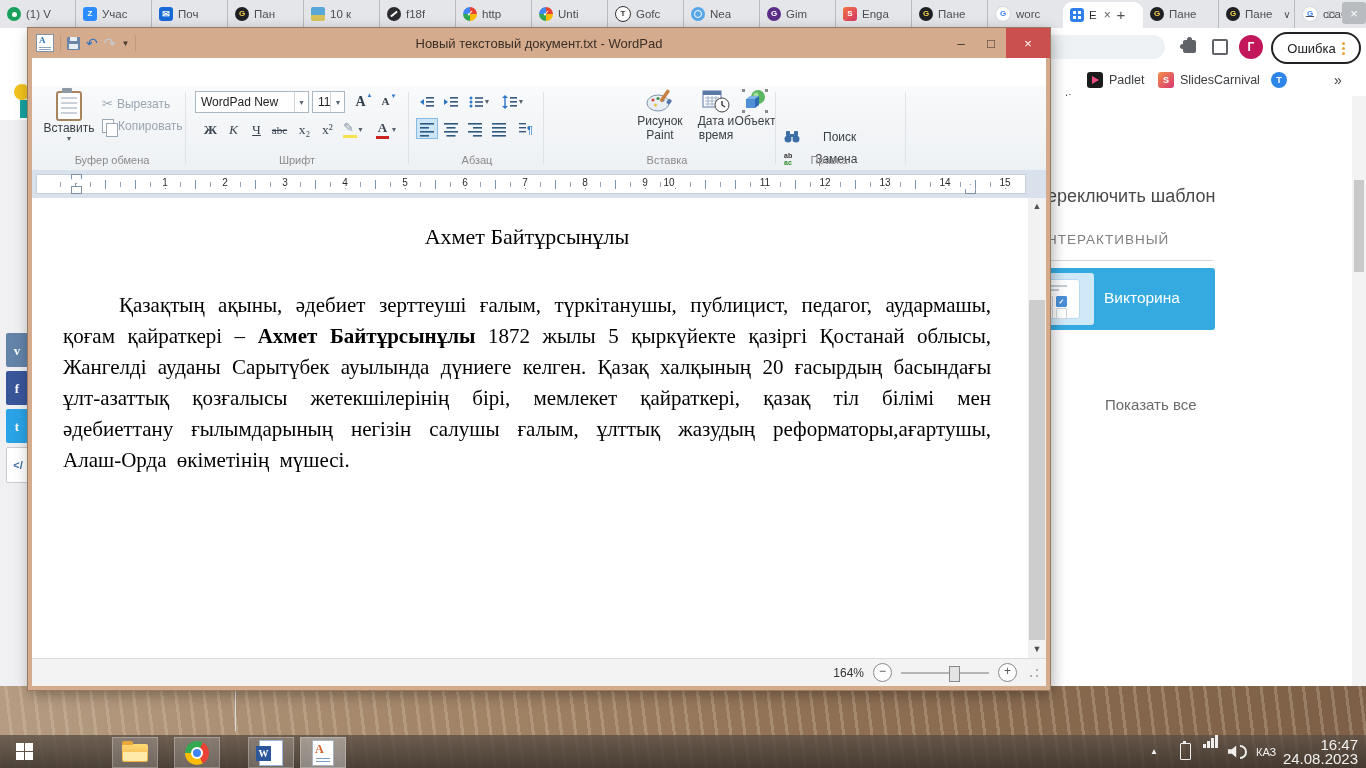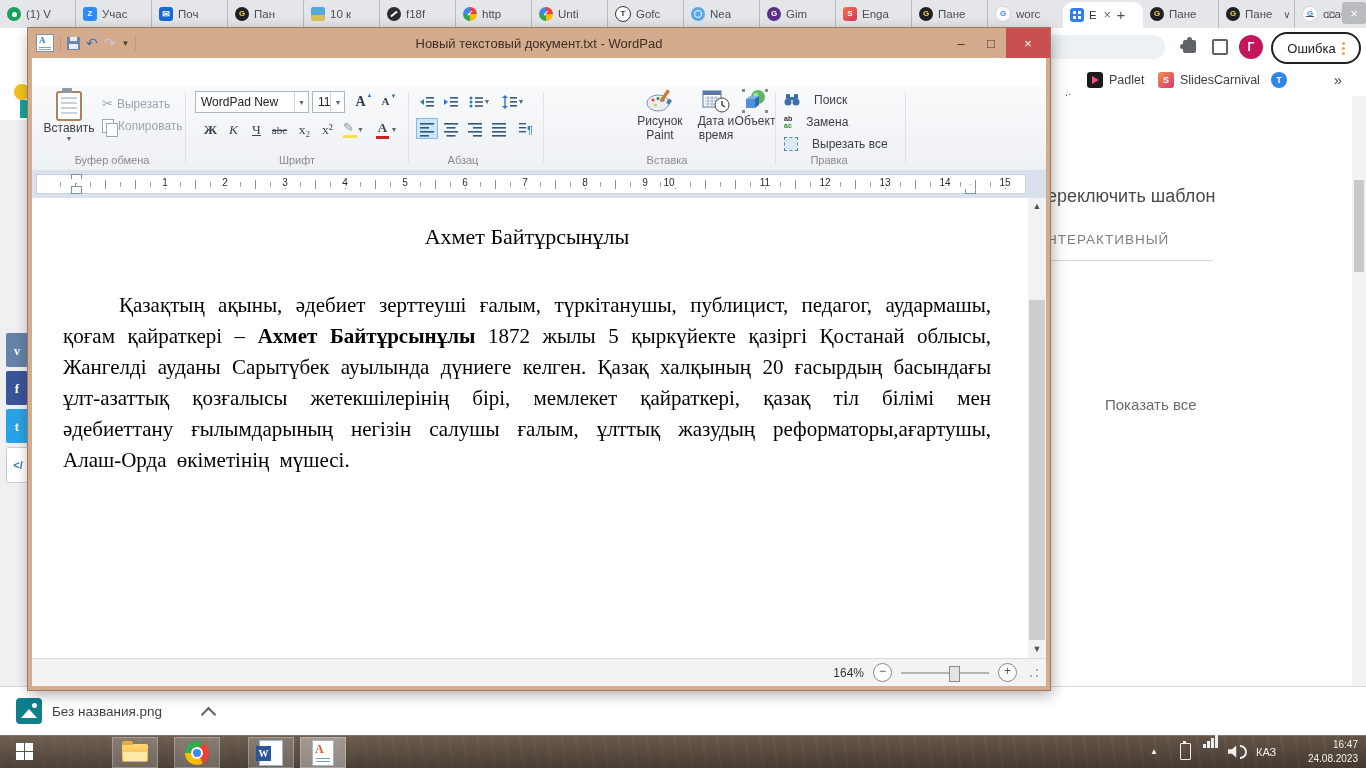--- a/index.html
+++ b/index.html
@@ -134,21 +134,21 @@
   #tray-chev{left:1150px;font-size:8px;}
   .battery{left:1180px;} .battery i{display:block;width:9px;height:15px;border:1.5px solid #eee;border-radius:1px;position:relative;}
   .battery i:before{content:"";position:absolute;left:2px;top:-3px;width:3px;height:2px;background:#eee;}
   .bars{left:1203px;display:flex;align-items:flex-end;gap:1.5px;height:13px;}
   .bars i{width:2.5px;background:#eee;display:block;}
   .speaker{left:1228px;}
   .spk-body{width:11px;height:12px;background:#eee;clip-path:polygon(0 32%,35% 32%,75% 0,75% 100%,35% 68%,0 68%);}
   .spk-arc{width:5px;height:10px;border:2px solid #eee;border-left:none;border-radius:0 8px 8px 0;margin-left:1px;}
   #tray-lang{left:1256px;font-size:11px;}
   #tray-clock{left:1292px;width:66px;flex-direction:column;justify-content:center;align-items:flex-end;
-     font-size:10px;line-height:14px;display:flex;}
+     font-size:15px;line-height:14px;display:flex;}
 
   
   #wp{left:28px;top:28px;width:1022px;height:662px;background:#d5ab8e;z-index:30;
       box-shadow:0 0 0 1px #9a7a60,2px 4px 14px rgba(0,0,0,.35);}
   #wp-titlebar{position:absolute;left:0;top:0;right:0;height:30px;display:flex;align-items:center;}
   .qat{display:flex;align-items:center;gap:6px;padding-left:8px;}
   .wp-appicon{width:16px;height:16px;background:#fff;border:1px solid #7e93a8;position:relative;}
   .wp-appicon:before{content:"A";position:absolute;left:2px;top:1px;font:700 9px/1 "Liberation Serif",serif;color:#2d76b9;}
   .wp-appicon:after{content:"";position:absolute;left:2px;right:2px;bottom:3px;height:1px;background:#8aa4c0;box-shadow:0 2px 0 #8aa4c0;}
   .qat-sep{width:1px;height:16px;background:#c19a7c;}
@@ -202,21 +202,21 @@
   .shrink-a:after{content:"▼";position:absolute;top:-3px;right:-7px;font-size:6px;color:#2d76c9;}
   .pen{position:relative;width:16px;height:16px;}
   .pen:before{content:"✎";position:absolute;left:0;top:-2px;font-size:13px;color:#8593a3;}
   .pen:after{content:"";position:absolute;left:0;bottom:0;width:14px;height:3px;background:#f6e04c;}
   .fontcolor{position:relative;width:16px;height:18px;font:700 13px/14px "Liberation Serif",serif;color:#3a4552;text-align:center;}
   .fontcolor:after{content:"";position:absolute;left:1px;bottom:0;width:13px;height:3px;background:#cc2222;}
   .selbtn{background:#cde6f7;border:1px solid #86bce4;box-sizing:border-box;}
   .icon16{display:block;}
   .pbtn{position:absolute;width:22px;height:21px;display:flex;align-items:center;justify-content:center;}
   .ins-btn{position:absolute;top:2px;display:flex;flex-direction:column;align-items:center;font-size:12px;color:#3a3f45;line-height:14px;}
-  .ed-row{position:absolute;display:flex;align-items:flex-start;gap:14px;font-size:12px;color:#3a3f45;}
+  .ed-row{position:absolute;display:flex;align-items:flex-start;gap:23px;font-size:12px;color:#3a3f45;margin-top:37px;}
   .replace-ic{display:flex;flex-direction:column;line-height:7px;font:700 7px "Liberation Sans",sans-serif;}
   .replace-ic .r1{color:#333;} .replace-ic .r2{color:#2c8a2c;}
   .selall-ic{width:12px;height:12px;border:1.5px dashed #4a84c4;background:#dce9f7;}
 
   
   #ruler-band{position:absolute;left:0;right:0;top:112px;height:28px;background:#d9e2ec;}
   #ruler{position:absolute;left:4px;top:4px;width:990px;height:20px;background:#fff;border:1px solid #c6d0da;box-sizing:border-box;}
   .tick-s{position:absolute;top:7px;height:5px;left:23px;right:8px;
      background:repeating-linear-gradient(90deg,#93a5b8 0 1px,transparent 1px 15px);}
   .tick-m{position:absolute;top:5px;height:9px;left:38px;right:8px;
@@ -379,32 +379,39 @@
   <div id="frag-teal" class="abs"></div>
   <div id="soc-vk" class="social abs">v</div>
   <div id="soc-fb" class="social abs">f</div>
   <div id="soc-tw" class="social abs">t</div>
   <div id="soc-embed" class="social abs">&lt;/</div>
 
   <div id="side-heading" class="abs">ереключить шаблон</div>
   <div id="side-section" class="abs">НТЕРАКТИВНЫЙ</div>
   <div id="side-divider" class="abs"></div>
 
+  <div id="item-quiz" class="abs">
+    <div class="thumb">
+      <div class="mini-card">
+        <i class="mini-line" style="top:6px;"></i>
+          <i class="mini-line" style="top:10px;width:18px;"></i>
+        <span class="mini-sq" style="left:6px;top:17px;"></span>
+          <span class="mini-sq checked" style="left:20px;top:17px;">✓</span>
+        <span class="mini-sq" style="left:6px;top:29px;"></span>
+          <span class="mini-sq" style="left:20px;top:29px;"></span>
+      </div>
+    </div>
+    <div class="qlabel">Викторина</div>
+  </div>
 
 
   <div id="side-showall" class="abs">Показать все</div>
   <div id="side-scroll-track" class="abs"></div>
   <div id="side-scroll-thumb" class="abs"></div>
 
-  <div id="shelf" class="abs">
-    <div id="dl-icon" class="abs"></div>
-    <div id="dl-name" class="abs">Без названия.png</div>
-    <div id="dl-chev" class="abs"></div>
-
-  </div>
   <div id="dl-divider"></div>
 
   <div id="wp" class="abs">
     <div id="wp-titlebar">
       <div class="qat">
         <span class="wp-appicon"></span>
         <span class="qat-sep"></span>
         <span class="floppy"></span>
         <span class="undo">↶</span>
         <span class="redo">↷</span>
@@ -542,21 +549,21 @@
             </svg>
         </div>
         <div class="pbtn" style="left:483px;top:32px;">
           <svg class="icon16" width="16" height="16">
               <rect x="1" y="2" width="7" height="1.4" fill="#39597e"></rect>
               <rect x="1" y="6" width="7" height="1.4" fill="#39597e"></rect>
               <rect x="1" y="10" width="7" height="1.4" fill="#39597e"></rect>
               <text x="9" y="13" font-size="11" fill="#2d76c9">¶</text>
             </svg>
         </div>
-        <div class="glabel" style="left:381px;width:100px;">Абзац</div>
+        <div class="glabel" style="left:395px;width:100px;">Абзац</div>
         <div class="gsep" style="left:511px;"></div>
 
         <div class="ins-btn" style="left:602px;width:52px;">
           <svg width="28" height="26">
               <ellipse cx="12" cy="15" rx="11" ry="8" fill="#e8eef5" stroke="#8093a8"></ellipse>
               <circle cx="7" cy="12" r="1.6" fill="#d84a3c"></circle>
               <circle cx="12" cy="10.5" r="1.6" fill="#3f8f45"></circle>
               <circle cx="17" cy="12" r="1.6" fill="#3a6fc4"></circle>
               <circle cx="9.5" cy="17" r="1.6" fill="#e8c23a"></circle>
               <rect x="17" y="1" width="3.5" height="14" rx="1.5" transform="rotate(35 19 8)" fill="#c77f3f"></rect>

